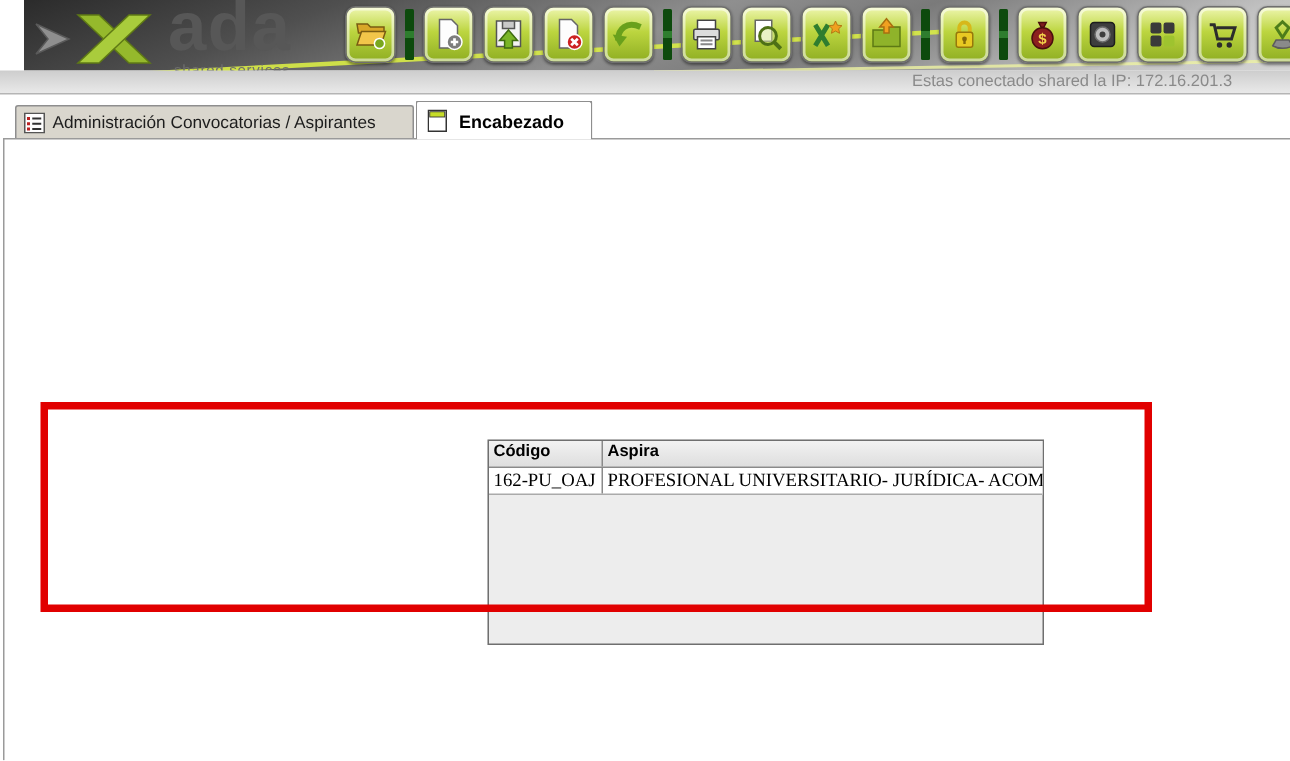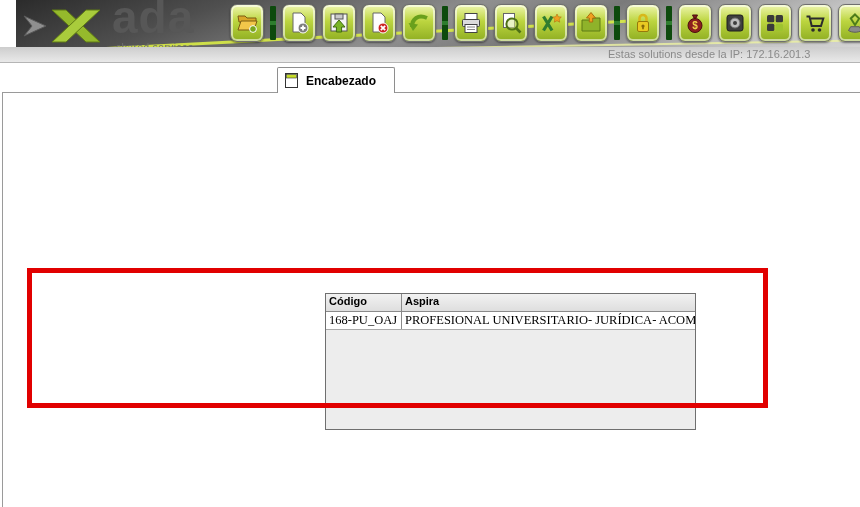--- a/index.html
+++ b/index.html
@@ -203,23 +203,33 @@
         <svg width="24" height="24" viewBox="0 0 24 24">
           <path d="M12 3.5l4.2 4-4.2 6.5-4.2-6.5z" fill="none" stroke="#4d7d1a" stroke-width="2"></path>
           <path d="M5.5 19.5c3.5 2.3 9.5 2.3 13 0l-2.2-3.8H7.7z" fill="#8a8a8a" stroke="#5c5c5c"></path>
         </svg>
       </div>
 
     </div>
   </div>
 
   <div class="statusbar">
-    <div class="status-text">Estas solutions desde la IP: 172.16.201.3</div>
-  </div>
-
+    <div class="status-text">Estas conectado shared la IP: 172.16.201.3</div>
+  </div>
+
+  <div class="tab1">
+    <svg width="14" height="14" viewBox="0 0 14 14">
+      <rect x=".5" y=".5" width="13" height="13" fill="#fff" stroke="#555"></rect>
+      <rect x="2" y="3" width="2" height="2" fill="#b22"></rect>
+        <rect x="2" y="6.5" width="2" height="2" fill="#b22"></rect>
+        <rect x="2" y="10" width="2" height="2" fill="#b22"></rect>
+      <path d="M5.5 4h6M5.5 7.5h6M5.5 11h6" stroke="#333" stroke-width="1.2"></path>
+    </svg>
+    <span>Administración Convocatorias / Aspirantes</span>
+  </div>
   <div class="tab2">
     <svg width="13" height="15" viewBox="0 0 13 15">
       <rect x=".5" y=".5" width="12" height="14" fill="#fff" stroke="#333"></rect>
       <rect x="1.5" y="1.5" width="10" height="3.5" fill="#c6dc28" stroke="#333" stroke-width=".6"></rect>
     </svg>
     <span>Encabezado</span>
   </div>
 
   <div class="content"></div>
 
@@ -260,20 +270,20 @@
     <span class="arrowbtn"></span>
   </div>
   <div class="lbl" style="left:250px; top:306px; width:68px;">Estado</div>
 
   <div class="ddl">
     <div class="ddl-head">
       <div class="c1">Código</div>
       <div class="c2">Aspira</div>
     </div>
     <div class="ddl-row">
-      <div class="c1">168-PU_OAJ</div>
+      <div class="c1">162-PU_OAJ</div>
       <div class="c2">PROFESIONAL UNIVERSITARIO- JURÍDICA- ACOMI</div>
     </div>
   </div>
 
   <div class="redbox"></div>
 
 </div>
 
 </body></html>

